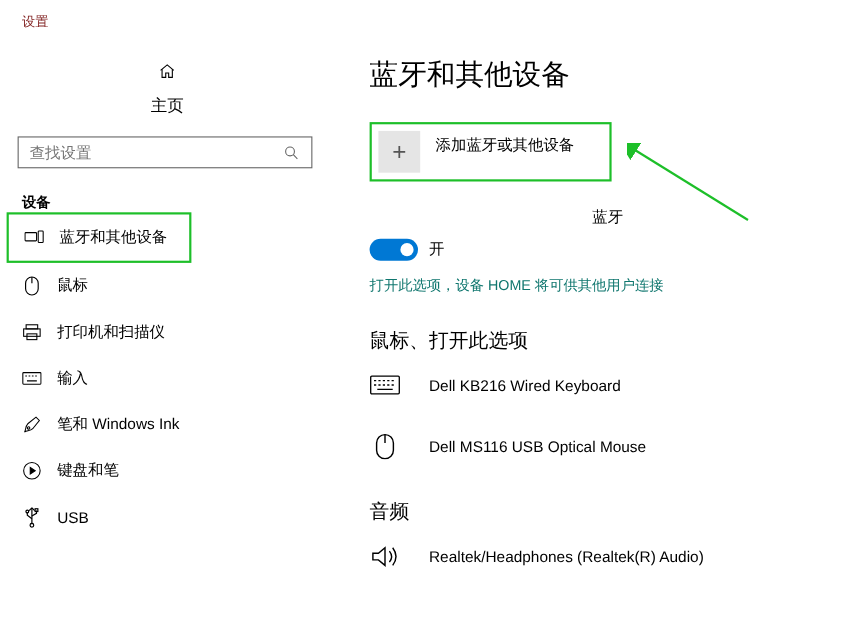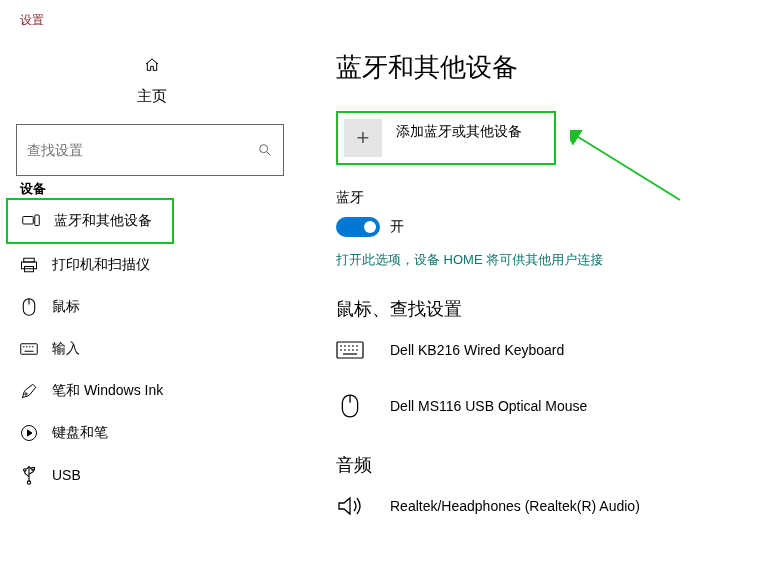--- a/index.html
+++ b/index.html
@@ -3,38 +3,38 @@
   <meta charset="utf-8">
   <style>
     * { margin: 0; padding: 0; box-sizing: border-box; font-family: "Microsoft YaHei", "Segoe UI", sans-serif; }
     body { width: 769px; height: 566px; background: #fff; display: flex; position: relative; }
     
     .sidebar { width: 300px; padding: 12px 16px 0 16px; display: flex; flex-direction: column; }
     .app-title { font-size: 12px; color: #7f1d1d; margin-bottom: 28px; margin-left: 4px; }
     .home-link { display: flex; align-items: center; gap: 14px; margin-bottom: 18px; margin-left: 4px; cursor: pointer; flex-direction: column; }
     .home-link .icon { width: 16px; height: 16px; display: flex; align-items:center; justify-content:center; }
     .home-link span.label { font-size: 15px; }
-    .search-box { display: flex; align-items: center; border: 1px solid #666; height: 52px; padding: 0 10px; margin-bottom: 4px; }
+    .search-box { display: flex; align-items: center; border: 1px solid #666; height: 29px; padding: 0 10px; margin-bottom: 22px; }
     .search-box input { border: none; outline: none; flex: 1; font-size: 14px; background: transparent; }
     .search-box .search-icon { width:16px; height:16px; }
     .section-label { font-size: 13px; font-weight: 600; margin-left: 4px; }
     .nav-list { list-style: none; margin-left: -10px; }
     .nav-item { display: flex; align-items: center; gap: 14px; padding: 12px 10px 12px 14px; cursor: pointer; font-size: 14px; }
     .nav-item.selected { border: 2px solid #1dbf29; margin-right: 110px; }
     .nav-item .icon { width: 18px; height: 18px; display:flex; align-items:center; justify-content:center; flex-shrink:0; }
     
     .main { flex: 1; padding: 50px 0 0 36px; background: #fff; position:relative; overflow:hidden; }
     .page-title { font-size: 26px; font-weight: 400; margin-bottom: 26px; }
     .add-button { display: flex; align-items: center; gap: 14px; padding: 6px; border: 2px solid #1dbf29; width: 220px; cursor: pointer; background:#fff; margin-bottom:10px; position:relative; z-index:2; }
     .add-button-backdrop { position:absolute; left:336px; top:95px; width:440px; height:58px; background:#f9f9f9; z-index:0;}
     .plus-box { width: 38px; height: 38px; background: #e5e5e5; display: flex; align-items: center; justify-content: center; font-size: 22px; color:#555; }
     .add-label { font-size: 14px; align-self:flex-start; margin-top:4px; }
     .arrow-svg { position:absolute; left: 570px; top: 130px; pointer-events:none; z-index:3;}
     
-    .group-label { font-size: 14px; margin: 24px 0 10px 0; }
+    .group-label { font-size: 14px; margin: 24px 0 10px 0; text-align: center; }
     .group-title { font-size: 18px; margin: 28px 0 10px 0; }
     .toggle-row { display: flex; align-items: center; gap: 10px; margin-bottom: 14px; }
     .toggle { width: 44px; height: 20px; border-radius: 10px; background: #0078d4; position: relative; cursor: pointer; }
     .toggle-knob { width: 12px; height: 12px; border-radius: 50%; background: #fff; position: absolute; top: 4px; right: 4px; }
     .toggle-label { font-size: 14px; }
     .helper-text { font-size: 13px; color: #0f766e; margin-bottom: 11px; }
     
     .device-row { display: flex; align-items: center; gap: 26px; padding: 8px 0; }
     .device-row .icon { width: 28px; height: 22px; display:flex; align-items:center; justify-content:center; flex-shrink:0;}
     .device-name { font-size: 14px; }
@@ -74,36 +74,36 @@
       <span class="icon">
         <svg width="20" height="14" viewBox="0 0 24 16" fill="none" stroke="#000" stroke-width="1.3">
             <rect x="1" y="2" width="14" height="10" rx="1"></rect>
             <rect x="17" y="0" width="6" height="14" rx="1"></rect>
           </svg>
       </span>
       <span>蓝牙和其他设备</span>
     </li>
     <li class="nav-item">
       <span class="icon">
+        <svg width="14" height="18" viewBox="0 0 16 22" fill="none" stroke="#000" stroke-width="1.3">
+            <rect x="1" y="1" width="14" height="20" rx="7"></rect>
+            <line x1="8" y1="1" x2="8" y2="8"></line>
+          </svg>
+      </span>
+      <span>鼠标</span>
+    </li>
+    <li class="nav-item">
+      <span class="icon">
         <svg width="18" height="18" viewBox="0 0 24 24" fill="none" stroke="#000" stroke-width="1.3">
             <rect x="5" y="3" width="14" height="5"></rect>
             <rect x="2" y="8" width="20" height="9"></rect>
             <rect x="6" y="14" width="12" height="7"></rect>
           </svg>
       </span>
       <span>打印机和扫描仪</span>
-    </li>
-    <li class="nav-item">
-      <span class="icon">
-        <svg width="14" height="18" viewBox="0 0 16 22" fill="none" stroke="#000" stroke-width="1.3">
-            <rect x="1" y="1" width="14" height="20" rx="7"></rect>
-            <line x1="8" y1="1" x2="8" y2="8"></line>
-          </svg>
-      </span>
-      <span>鼠标</span>
     </li>
     <li class="nav-item">
       <span class="icon">
         <svg width="20" height="14" viewBox="0 0 24 16" fill="none" stroke="#000" stroke-width="1.3">
             <rect x="1" y="1" width="22" height="14" rx="1"></rect>
             <line x1="4" y1="5" x2="6" y2="5"></line>
             <line x1="8" y1="5" x2="10" y2="5"></line>
             <line x1="12" y1="5" x2="14" y2="5"></line>
             <line x1="16" y1="5" x2="18" y2="5"></line>
             <line x1="6" y1="11" x2="18" y2="11"></line>
@@ -158,21 +158,21 @@
 
   <div class="group-label">蓝牙</div>
   <div class="toggle-row">
     <div class="toggle">
       <div class="toggle-knob"></div>
     </div>
     <span class="toggle-label">开</span>
   </div>
   <div class="helper-text">打开此选项，设备 HOME 将可供其他用户连接</div>
 
-  <div class="group-title">鼠标、查找设置</div>
+  <div class="group-title">鼠标、打开此选项</div>
   <div class="device-row">
     <span class="icon">
       <svg width="28" height="18" viewBox="0 0 28 18" fill="none" stroke="#000" stroke-width="1.2">
           <rect x="1" y="1" width="26" height="16" rx="1"></rect>
           <line x1="4" y1="5" x2="6" y2="5"></line>
           <line x1="8" y1="5" x2="10" y2="5"></line>
           <line x1="12" y1="5" x2="14" y2="5"></line>
           <line x1="16" y1="5" x2="18" y2="5"></line>
           <line x1="20" y1="5" x2="22" y2="5"></line>
           <line x1="4" y1="9" x2="6" y2="9"></line>

